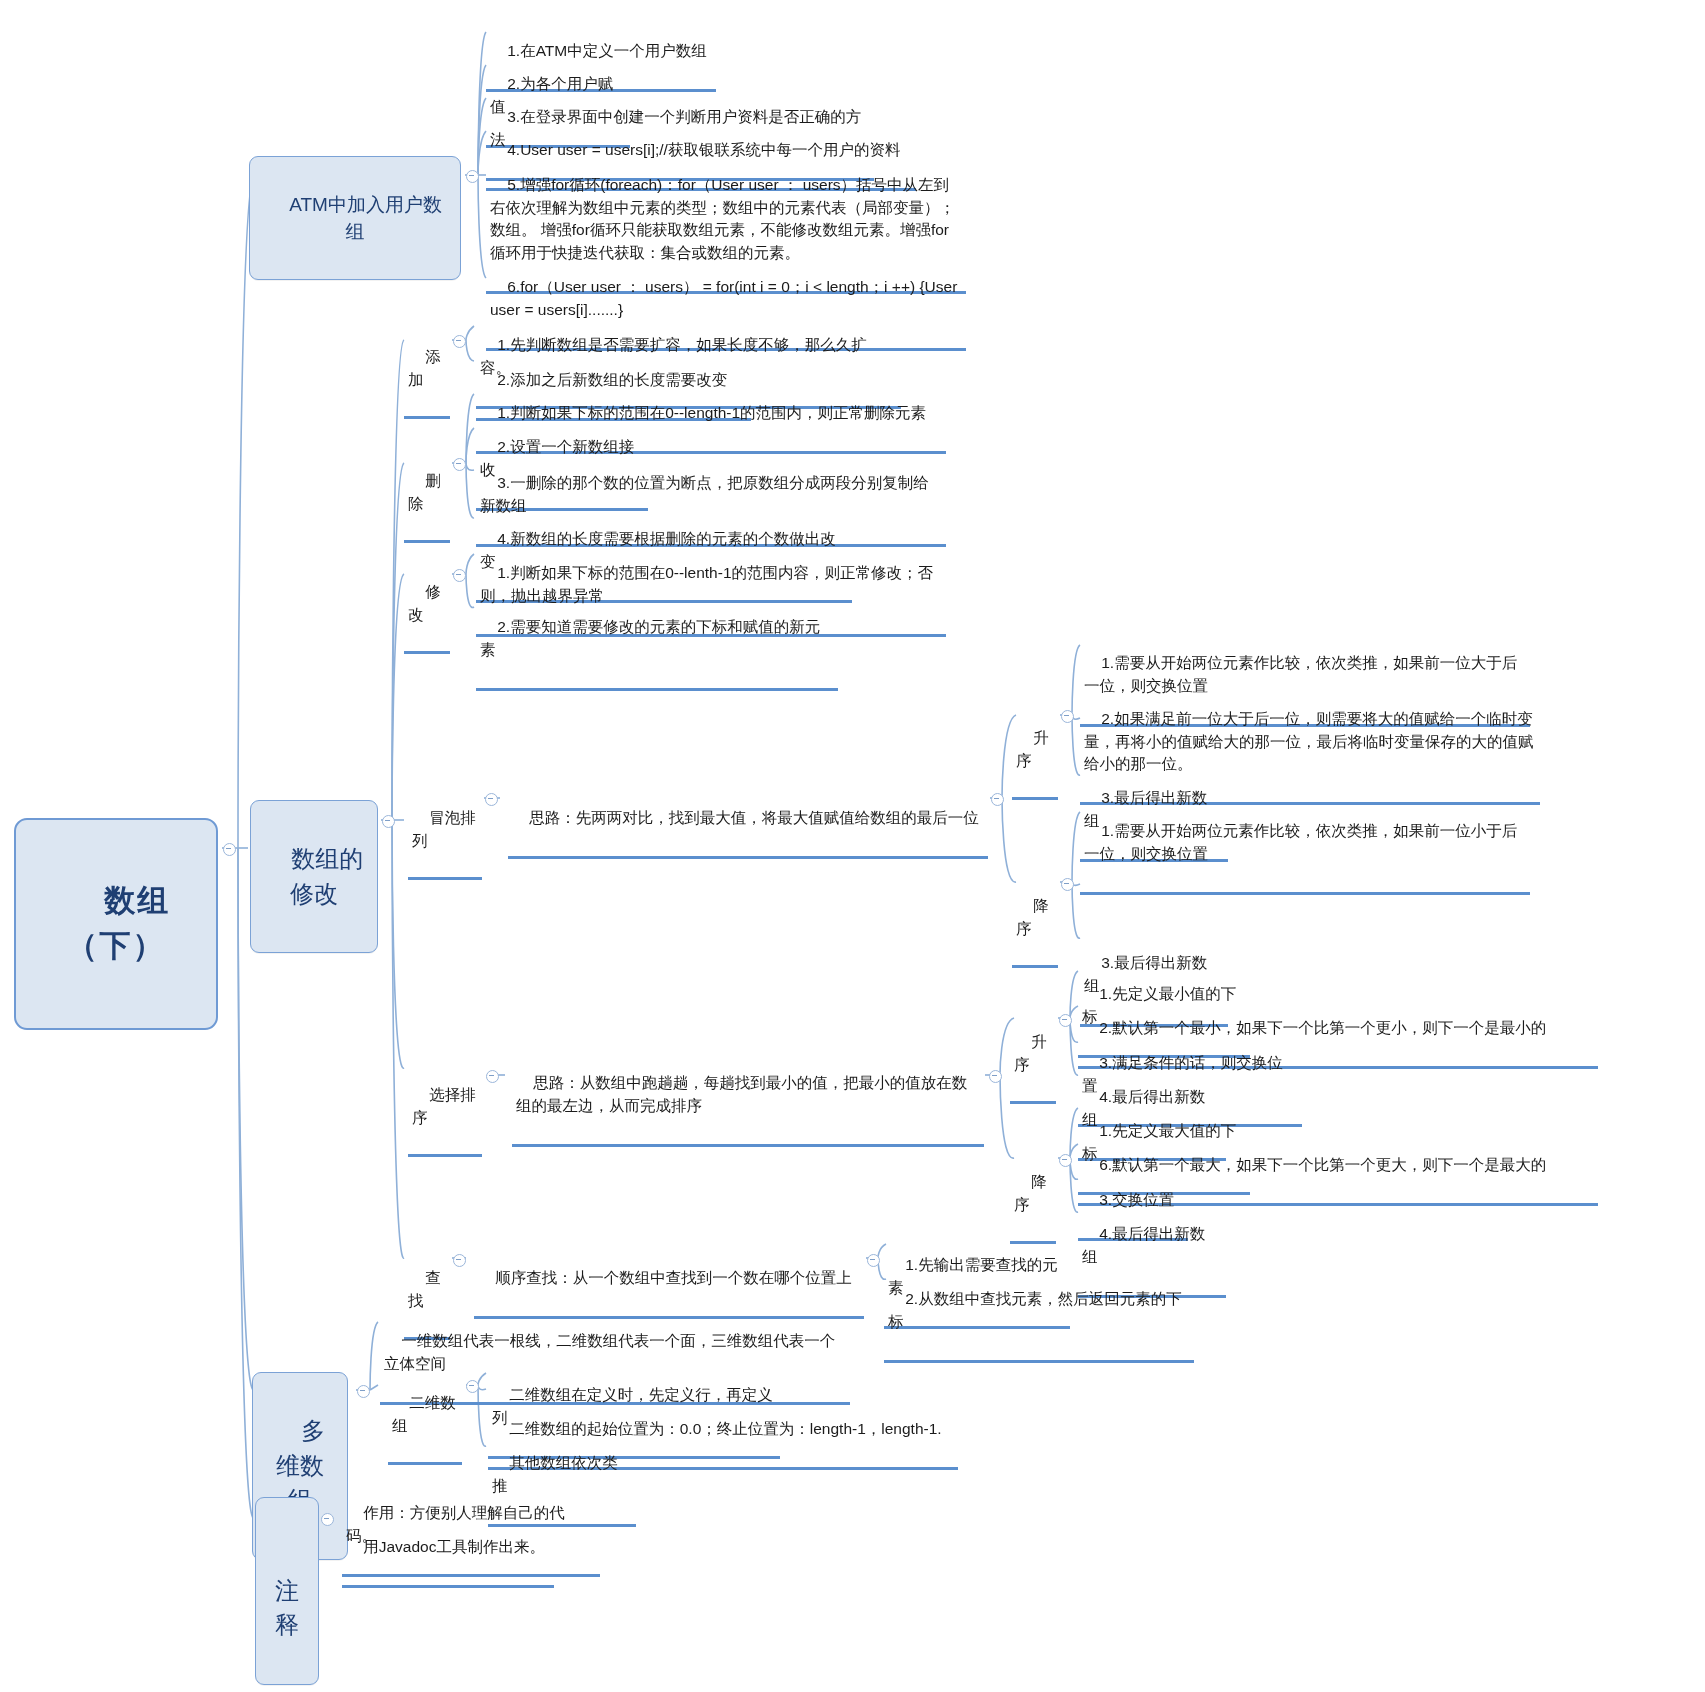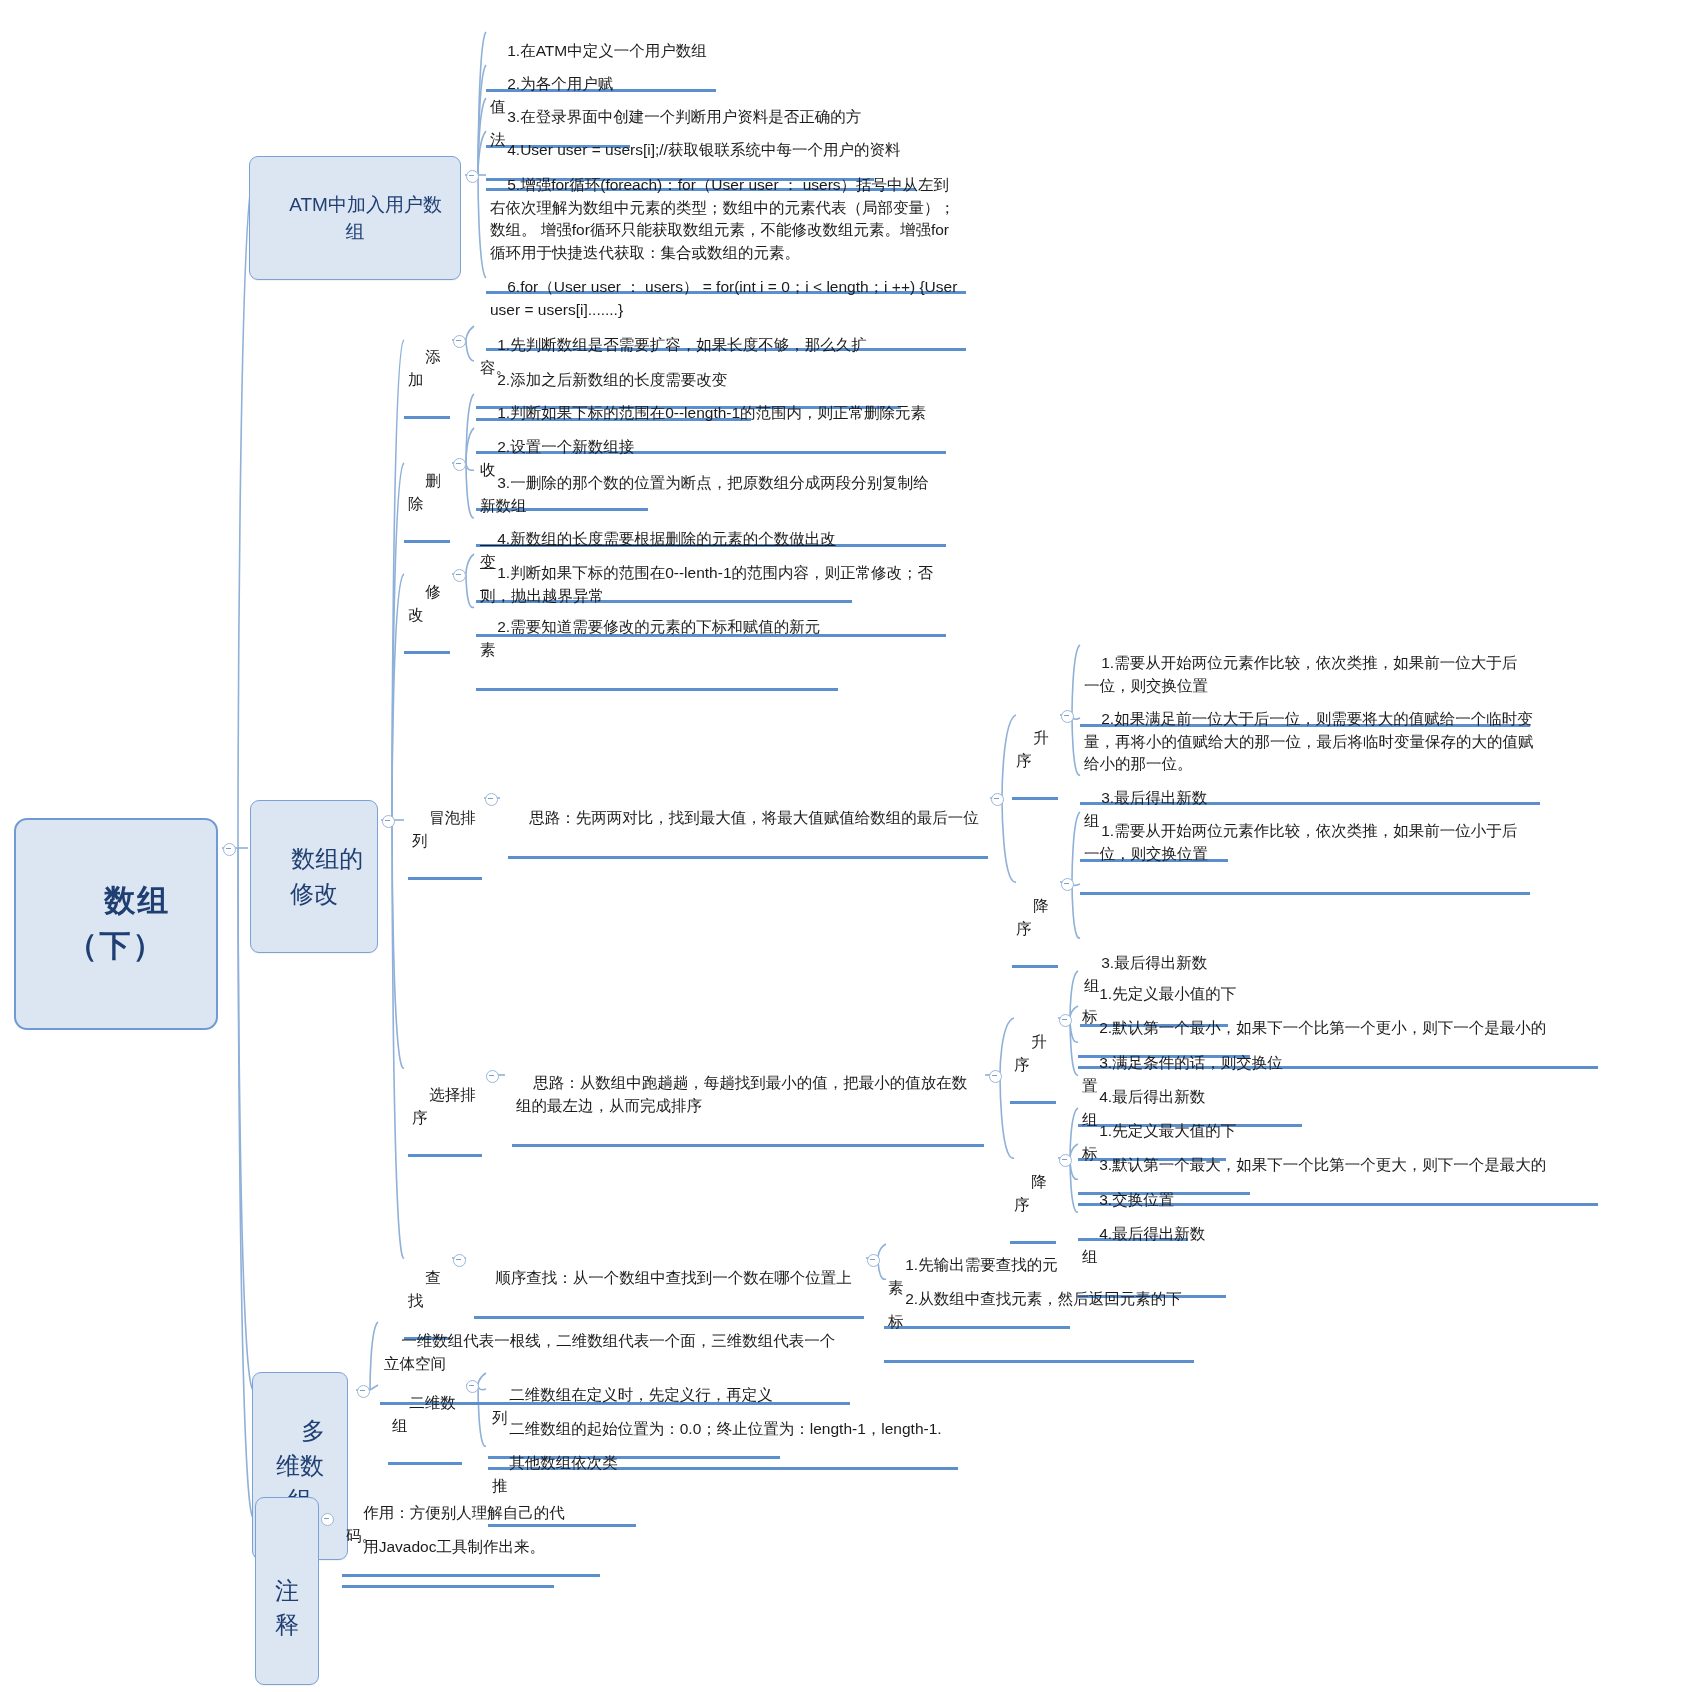--- a/index.html
+++ b/index.html
@@ -219,21 +219,21 @@
   <div class="handle" style="left:453px; top:458px;"></div>
   <div class="node topic" style="left:476px; top:378px; width:470px;">
     <span>1.判断如果下标的范围在0--length-1的范围内，则正常删除元素</span>
   </div>
   <div class="node topic" style="left:476px; top:412px; width:172px;">
     <span>2.设置一个新数组接收</span>
   </div>
   <div class="node topic" style="left:476px; top:448px; width:470px;">
     <span>3.一删除的那个数的位置为断点，把原数组分成两段分别复制给新数组</span>
   </div>
-  <div class="node topic" style="left:476px; top:504px; width:376px;text-decoration:underline;">
+  <div class="node topic" style="left:476px; top:504px; width:376px;">
     <span>4.新数组的长度需要根据删除的元素的个数做出改变</span>
   </div>
 
   <div class="node plain u" style="left:404px; top:557px; width:46px;">
     <span>修改</span>
   </div>
   <div class="handle" style="left:453px; top:569px;"></div>
   <div class="node topic" style="left:476px; top:538px; width:470px;">
     <span>1.判断如果下标的范围在0--lenth-1的范围内容，则正常修改；否则，抛出越界异常</span>
   </div>
@@ -302,21 +302,21 @@
   </div>
 
   <div class="node plain u" style="left:1010px; top:1147px; width:46px;">
     <span>降序</span>
   </div>
   <div class="handle" style="left:1059px; top:1154px;"></div>
   <div class="node topic" style="left:1078px; top:1096px; width:172px;">
     <span>1.先定义最大值的下标</span>
   </div>
   <div class="node topic" style="left:1078px; top:1130px; width:520px;">
-    <span>3.默认第一个最大，如果下一个比第一个更大，则下一个是最大的</span>
+    <span>6.默认第一个最大，如果下一个比第一个更大，则下一个是最大的</span>
   </div>
   <div class="node topic" style="left:1078px; top:1165px; width:110px;">
     <span>3.交换位置</span>
   </div>
   <div class="node topic" style="left:1078px; top:1199px; width:148px;">
     <span>4.最后得出新数组</span>
   </div>
 
   <div class="node plain u" style="left:404px; top:1243px; width:46px;">
     <span>查找</span>

